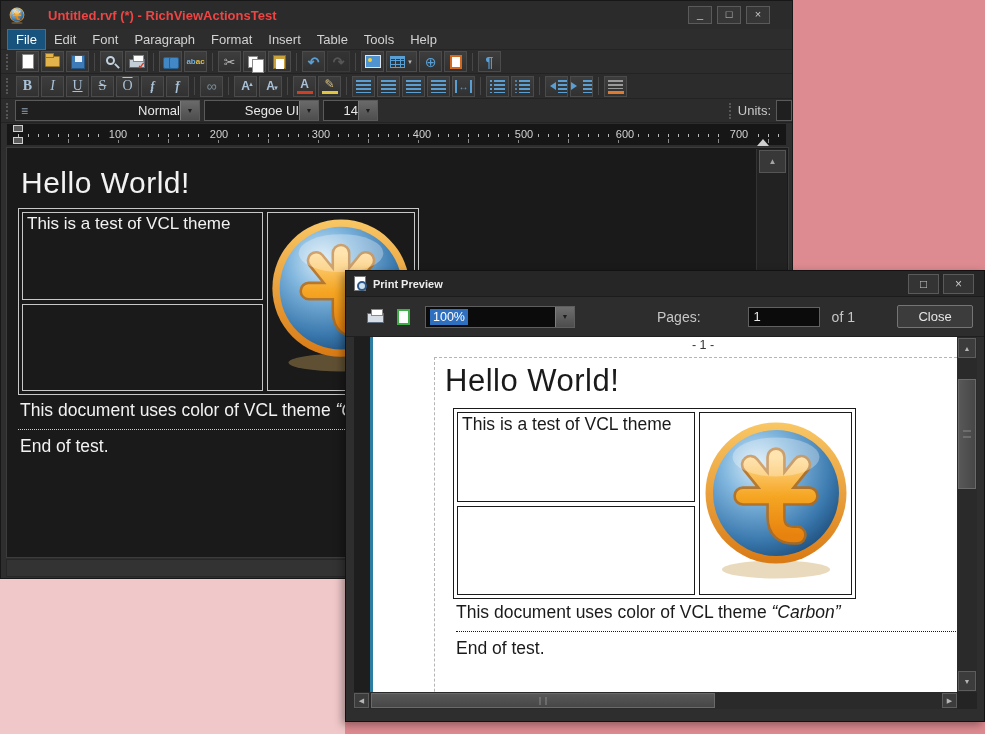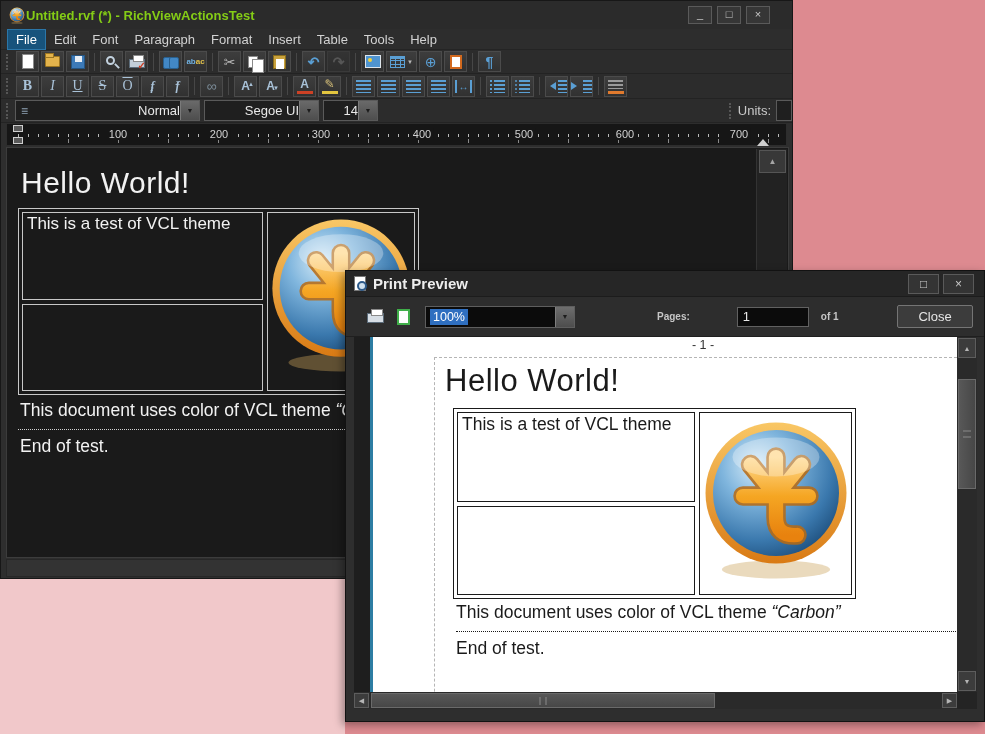--- a/index.html
+++ b/index.html
@@ -3,21 +3,21 @@
 <meta charset="utf-8">
 <style>
   * { margin:0; padding:0; box-sizing:border-box; }
   body { font-family:"Liberation Sans", sans-serif; }
   .screen { position:relative; width:985px; height:734px; overflow:hidden; background:#dd8a90; }
   .lightpink { position:absolute; left:0; top:579px; width:345px; height:155px; background:#f1c8ca; }
 
   
   .mainwin { position:absolute; left:0; top:0; width:793px; height:579px; background:#2e2e2e; border:1px solid #171717; }
   .titlebar { position:absolute; left:0; top:0; right:0; height:28px; background:#2b2b2b; display:flex; align-items:center; padding:0 8px; }
-  .titletext { color:#84cc16; font-weight:bold; font-size:13px; margin-left:1px; }
+  .titletext { color:#ef4444; font-weight:bold; font-size:13px; margin-left:23px; }
   .winbtns { position:absolute; right:22px; top:5px; display:flex; gap:5px; }
   .wbtn { width:24px; height:18px; background:#363636; border:1px solid #5a5a5a; color:#c9c9c9; font-size:11px; text-align:center; line-height:15px; }
   .menubar { position:absolute; left:0; top:28px; right:0; height:21px; background:#2d2d2d; display:flex; align-items:center; padding-left:6px; border-bottom:1px solid #242424; }
   .menuitem { color:#d2d2d2; font-size:13px; padding:2px 8px; }
   .menuitem.active { background:#17537c; color:#fff; border:1px solid #2b76a8; }
 
   
   .tbrow { position:absolute; left:0; right:0; display:flex; align-items:center; background:#2c2c2c; border-bottom:1px solid #232323; padding-left:3px; }
   .row1 { top:49px; height:24px; }
   .row2 { top:73px; height:25px; }
@@ -96,33 +96,33 @@
   .doc-cell { border:1px solid #c8c8c8; flex:1; font-size:17px; padding:1px 4px; }
   .doc-cellR { flex:1; border:1px solid #c8c8c8; display:flex; justify-content:center; }
   .doc-line { position:absolute; left:13px; font-size:17.5px; }
   .doc-dotted { position:absolute; left:11px; width:755px; border-top:1px dotted #cfcfcf; }
   .docscroll { position:absolute; right:1px; top:1px; width:31px; bottom:1px; background:#222; border-left:1px solid #333; }
   .sbtn { position:absolute; left:2px; width:27px; height:23px; background:#383838; border:1px solid #555; color:#a5a5a5; font-size:8px; display:flex; align-items:center; justify-content:center; }
 
   
   .pvwin { position:absolute; left:345px; top:270px; width:640px; height:452px; background:#2e2e2e; border:1px solid #121212; box-shadow:-3px 3px 8px rgba(0,0,0,.35); }
   .pvtitle { position:absolute; left:0; top:0; right:0; height:26px; background:#262626; display:flex; align-items:center; padding-left:8px; border-bottom:1px solid #1c1c1c; }
-  .pvtitletext { color:#ededed; font-weight:bold; font-size:15px; margin-left:7px; }
+  .pvtitletext { color:#ededed; font-weight:bold; font-size:11px; margin-left:7px; }
   .pv-ticon { width:12px; height:15px; background:#fff; border:1px solid #777; position:relative; }
   .pv-ticon:after { content:""; position:absolute; right:-2px; bottom:-1px; width:6px; height:6px; border:2px solid #2d5a8a; border-radius:50%; background:#cfe0ee; }
   .pvbtns { position:absolute; right:10px; top:3px; display:flex; gap:4px; }
   .pvbtn { width:31px; height:20px; background:#343434; border:1px solid #5a5a5a; color:#c9c9c9; font-size:12px; text-align:center; line-height:18px; }
   .pvtools { position:absolute; left:0; top:26px; right:0; height:40px; background:#2d2d2d; border-bottom:1px solid #1f1f1f; display:flex; align-items:center; }
   .pv-print { width:17px; height:10px; background:#d7dee5; border:1px solid #5c6c7a; position:relative; margin:2px 0 0 21px; }
   .pv-print:before { content:""; position:absolute; left:3px; top:-5px; width:10px; height:5px; background:#fff; border:1px solid #8a8a8a; }
   .pv-page { width:13px; height:16px; background:#fdfdfd; border:2px solid #3fae49; margin-left:13px; }
   .pvcombo { width:150px; height:22px; margin-left:15px; background:#0b0b0b; border:1px solid #5e5e5e; display:flex; align-items:center; position:relative; }
   .pvcombo .sel { background:#2f6fc0; color:#fff; font-size:12.5px; padding:1px 3px; margin-left:4px; }
   .pvcombo .cbtn { position:absolute; right:0; top:0; width:19px; height:100%; background:linear-gradient(#6e6e6e,#4d4d4d); border-left:1px solid #7d7d7d; color:#1c1c1c; font-size:7px; display:flex; align-items:center; justify-content:center; }
-  .pvlabel { color:#c6c6c6; font-size:10px;font-weight:bold; }
+  .pvlabel { color:#c6c6c6; font-size:14px; }
   .pvedit { width:72px; height:20px; background:#0b0b0b; border:1px solid #616161; color:#e8e8e8; font-size:13px; padding-left:5px; font-family:"Liberation Sans", sans-serif; }
   .pvclose { position:absolute; right:11px; top:8px; width:76px; height:23px; background:#3c3c3c; border:1px solid #757575; border-radius:2px; color:#e6e6e6; font-size:13px; text-align:center; line-height:21px; }
   .pvclient { position:absolute; left:8px; top:66px; right:7px; bottom:12px; background:#242424; }
   .pv-leftstrip { position:absolute; left:0; top:0; width:19px; bottom:17px; background:#1e1e1e; border-right:3px solid #2d7da3; }
   .pv-pagewrap { position:absolute; left:19px; top:0; right:20px; bottom:17px; background:#fff; overflow:hidden; color:#1a1a1a; }
   .pv-head { position:absolute; left:300px; top:1px; width:60px; text-align:center; font-size:12.5px; color:#333; }
   .pv-margin { position:absolute; left:61px; top:20px; right:-10px; height:400px; border-left:1px dashed #b5b5b5; border-top:1px dashed #b5b5b5; }
   .pv-h1 { position:absolute; left:72px; top:26px; font-size:31px; font-weight:300; letter-spacing:.5px; }
   .pv-table { position:absolute; left:80px; top:71px; width:403px; height:191px; border:1.5px solid #1a1a1a; padding:3px; display:flex; gap:4px; background:#fff; }
   .pv-colL { width:238px; display:flex; flex-direction:column; gap:4px; }

